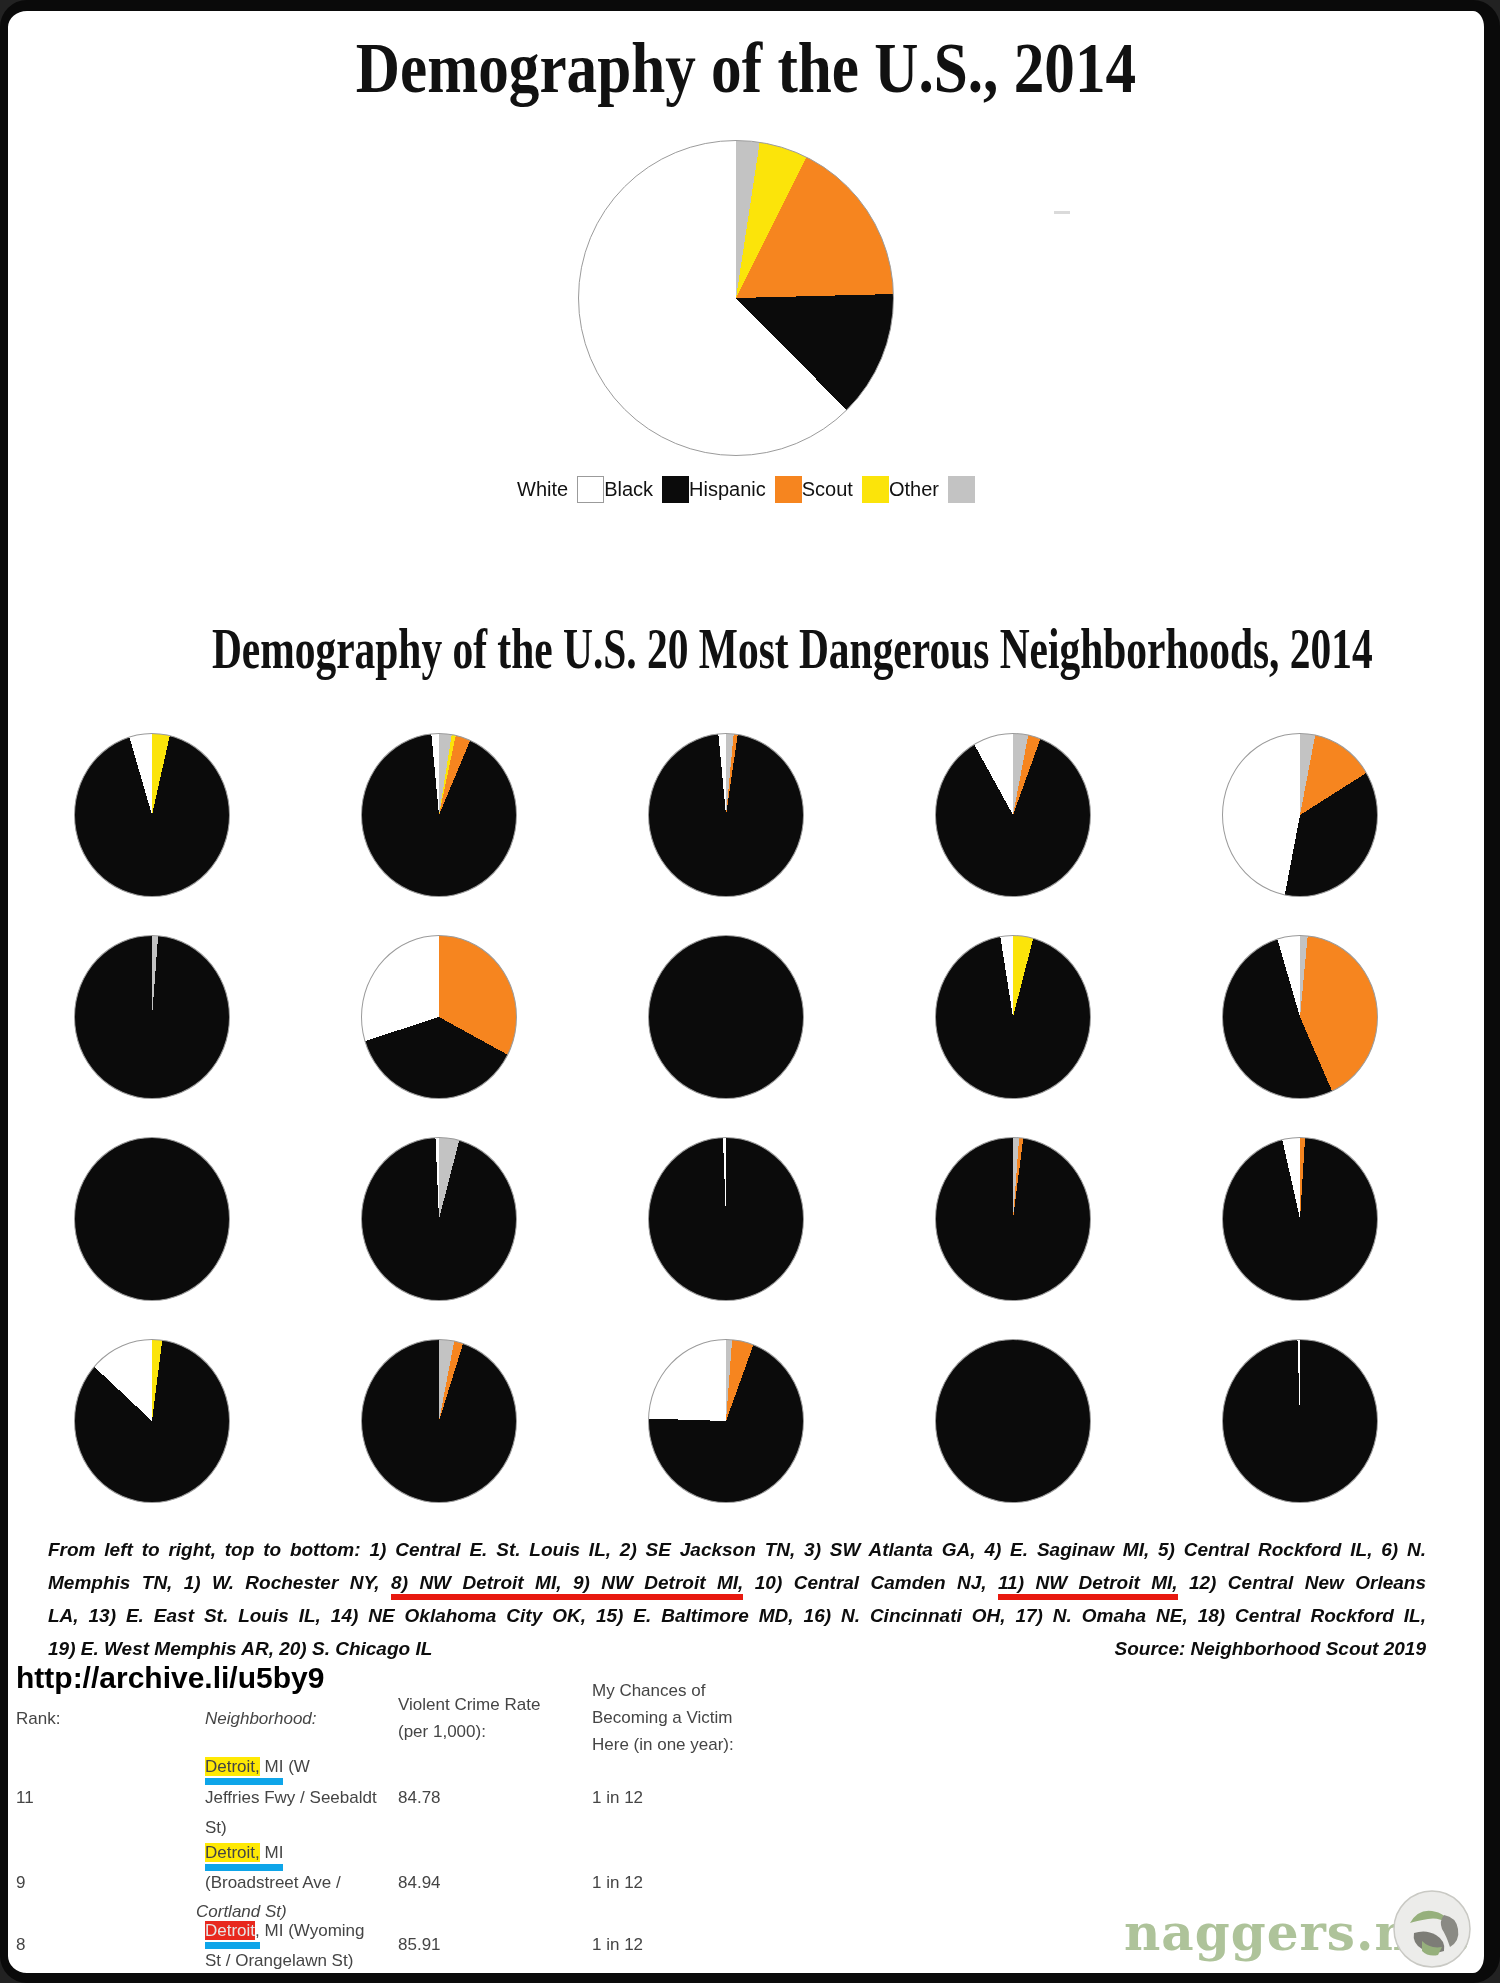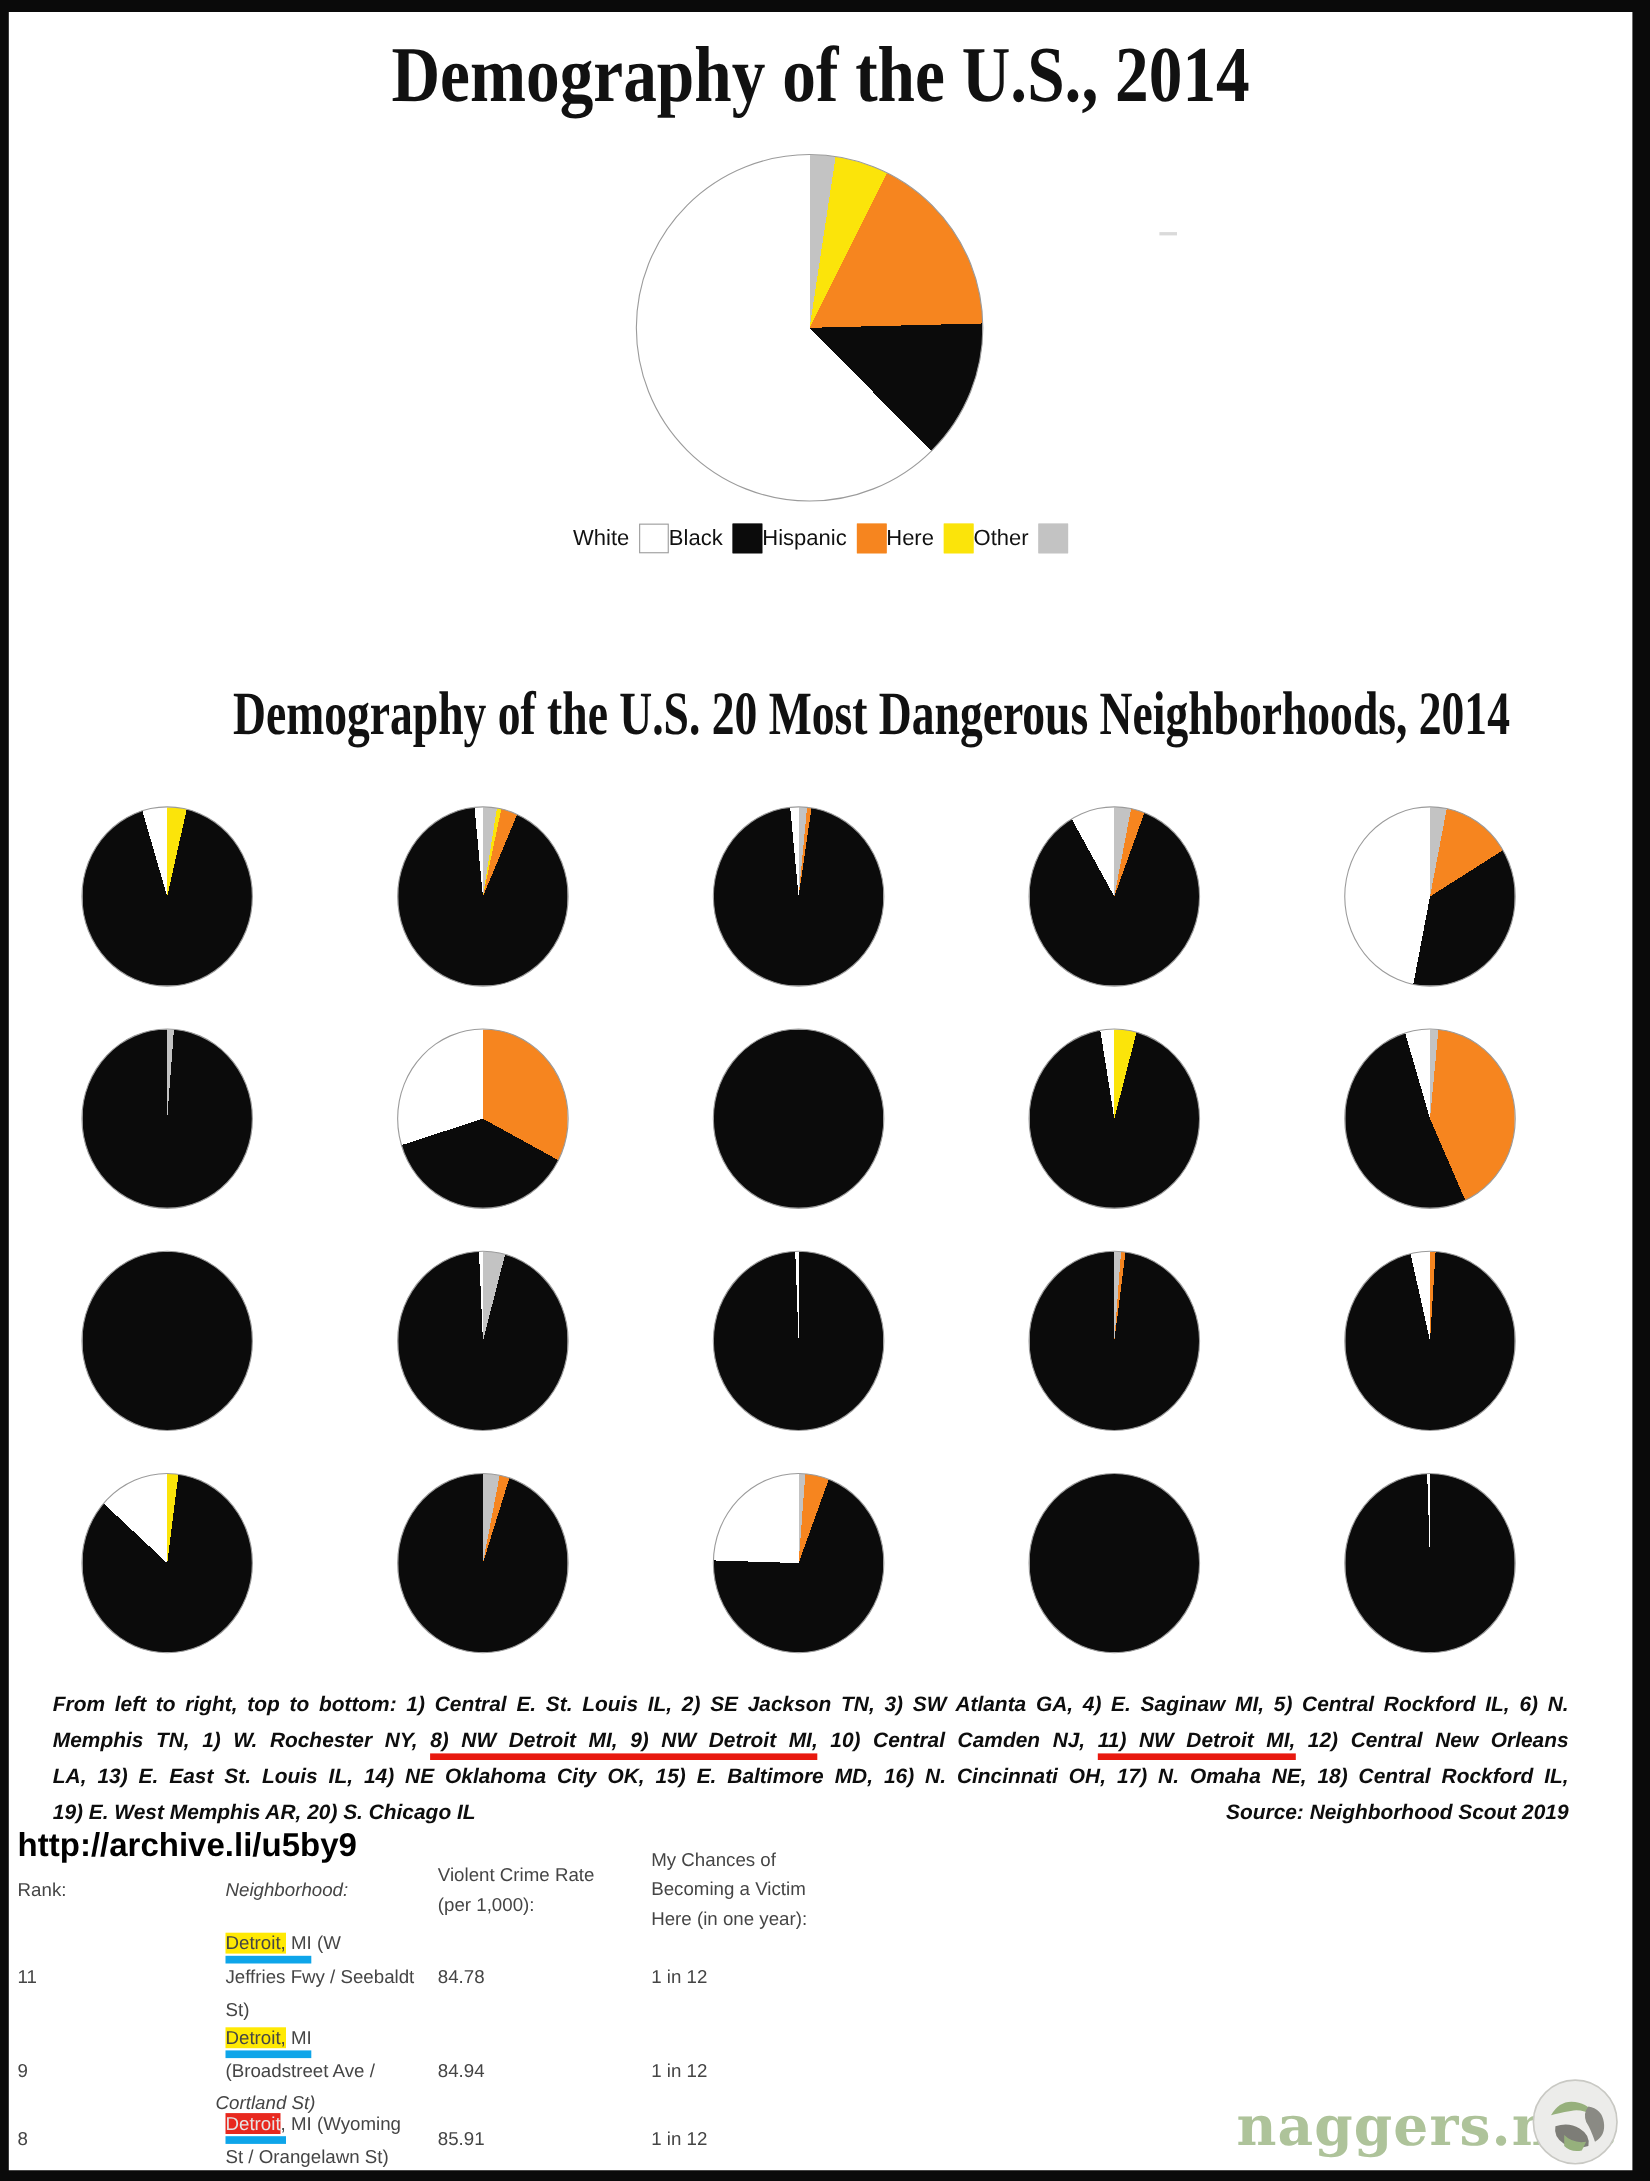--- a/index.html
+++ b/index.html
@@ -1,18 +1,18 @@
 <!DOCTYPE html>
 <html><head>
 <meta charset="utf-8">
 <style>
   html,body{margin:0;padding:0;background:#222;}
   .frame{box-sizing:border-box;width:1500px;height:1983px;background:#fff;
          border-style:solid;border-color:#0a0a0a;border-width:11px 16px 10px 8px;
-         position:relative;overflow:hidden;font-family:"Liberation Sans",sans-serif;}
+         position:relative;overflow:hidden;font-family:"Liberation Sans",sans-serif;border-radius:27px;}
   .abs{position:absolute;}
   .title{width:100%;text-align:center;white-space:nowrap;}
   .title > span{display:inline-block;font-family:"Liberation Serif",serif;font-weight:700;color:#111;}
   #title1 > span{font-size:72px;transform:scaleX(.85);transform-origin:center;}
   #title2 > span{font-size:56px;transform:scaleX(.74);transform-origin:center;}
   .pie{border-radius:50%;box-sizing:border-box;border:1px solid #9b9b9b;}
   #us-pie{width:316px;height:316px;}
   #legend{display:flex;justify-content:center;align-items:center;width:100%;
           font-size:20px;color:#111;}
   .leg-item{display:flex;align-items:center;gap:9px;}
@@ -54,21 +54,21 @@
       </div>
       <div class="leg-item">
         <span>Black</span>
         <div class="leg-box" style="background: rgb(11, 11, 11); border: 1px solid rgb(11, 11, 11);"></div>
       </div>
       <div class="leg-item">
         <span>Hispanic</span>
         <div class="leg-box" style="background: rgb(246, 133, 31); border: 1px solid rgb(246, 133, 31);"></div>
       </div>
       <div class="leg-item">
-        <span>Here</span>
+        <span>Scout</span>
         <div class="leg-box" style="background: rgb(251, 228, 10); border: 1px solid rgb(251, 228, 10);"></div>
       </div>
       <div class="leg-item">
         <span>Other</span>
         <div class="leg-box" style="background: rgb(195, 195, 195); border: 1px solid rgb(195, 195, 195);"></div>
       </div>
     </div>
 
   <div class="abs title" id="title2" style="top:606px;left:0;">
     <span>Demography of the U.S. 20 Most Dangerous Neighborhoods, 2014</span>

